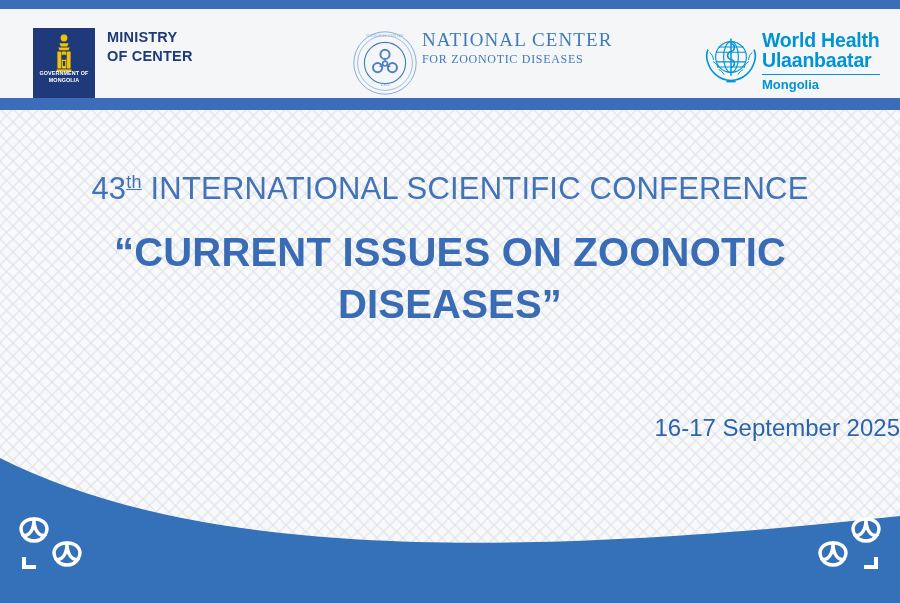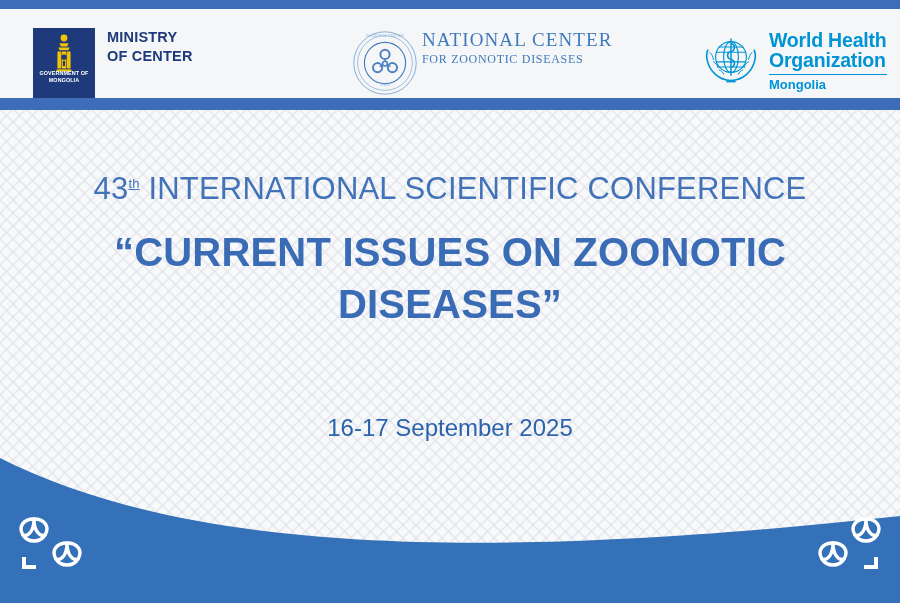--- a/index.html
+++ b/index.html
@@ -106,21 +106,20 @@
 
   
   .who-logo {
     position: absolute;
     left: 700px; top: 19px;
     display: flex;
     align-items: center;
   }
   .who-mark { flex: 0 0 auto; }
   .who-words {
-    margin-left: 7px;
     color: #0093d5;
   }
   .who-words .wl {
     display: block;
     font-size: 19.5px;
     font-weight: bold;
     line-height: 20px;
     letter-spacing: -0.2px;
   }
   .who-underline {
@@ -154,41 +153,41 @@
     text-align: center;
   }
   .conf-line {
     color: #4272b8;
     font-size: 31px;
     letter-spacing: 0.2px;
     line-height: 38px;
     white-space: nowrap;
   }
   .conf-line sup {
-    font-size: 13px;
+    font-size: 18px;
     vertical-align: super;
     line-height: 0;
     text-decoration: underline;
   }
   .conf-title {
     margin-top: 18px;
     color: #3a6bb5;
     font-size: 40px;
     font-weight: bold;
     line-height: 52px;
     letter-spacing: 0.2px;
     padding: 0 70px;
     text-align: center;
   }
 
   .meta-block {
     position: absolute;
     left: 0; top: 302px;
     width: 900px;
-    text-align: center;
+    text-align: right;
     color: #2c63ad;
     font-size: 24px;
     line-height: 32px;
   }
   .meta-block span { display: block; }
 
   
   .wave {
     position: absolute;
     left: 0; bottom: 0;
@@ -284,21 +283,21 @@
             <path d="M26.4 53.6h9.2"></path>
           </g>
           <g stroke="#0093d5" fill="none" stroke-width="1">
             <path d="M9.6 24.4c2.4 1.6 3.6 4.4 3.8 7.4M13.2 33.6c2.6 1.2 4.2 3.6 4.8 6.4M18.8 41.6c2.4 1 4 2.8 5.2 5"></path>
             <path d="M52.4 24.4c-2.4 1.6-3.6 4.4-3.8 7.4M48.8 33.6c-2.6 1.2-4.2 3.6-4.8 6.4M43.2 41.6c-2.4 1-4 2.8-5.2 5"></path>
           </g>
         </svg>
       </span>
       <div class="who-words">
         <span class="wl">World Health</span>
-        <span class="wl">Organization</span>
+        <span class="wl">Ulaanbaatar</span>
         <div class="who-underline"></div>
         <span class="country">Mongolia</span>
       </div>
     </div>
 
   </div>
 
   <div class="header-rule"></div>
 
   <div class="body-area">

